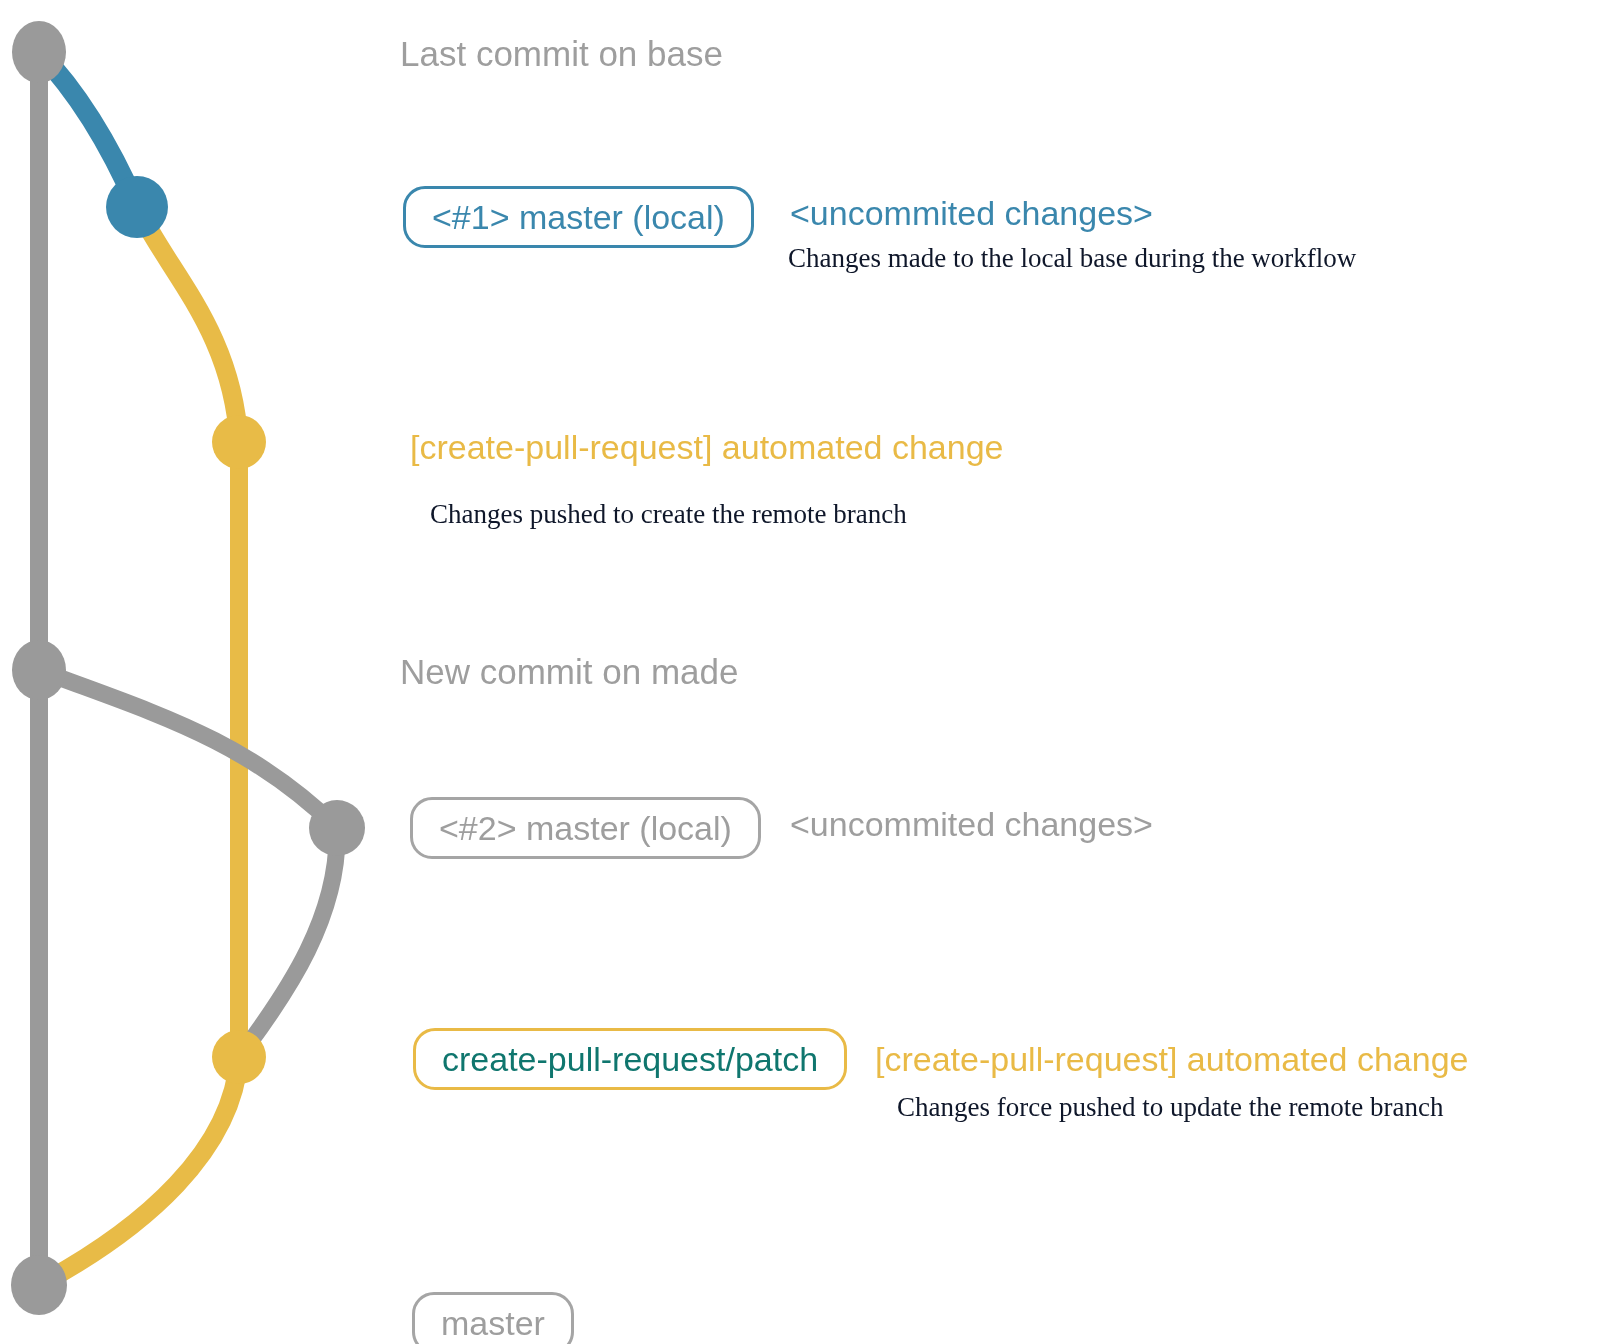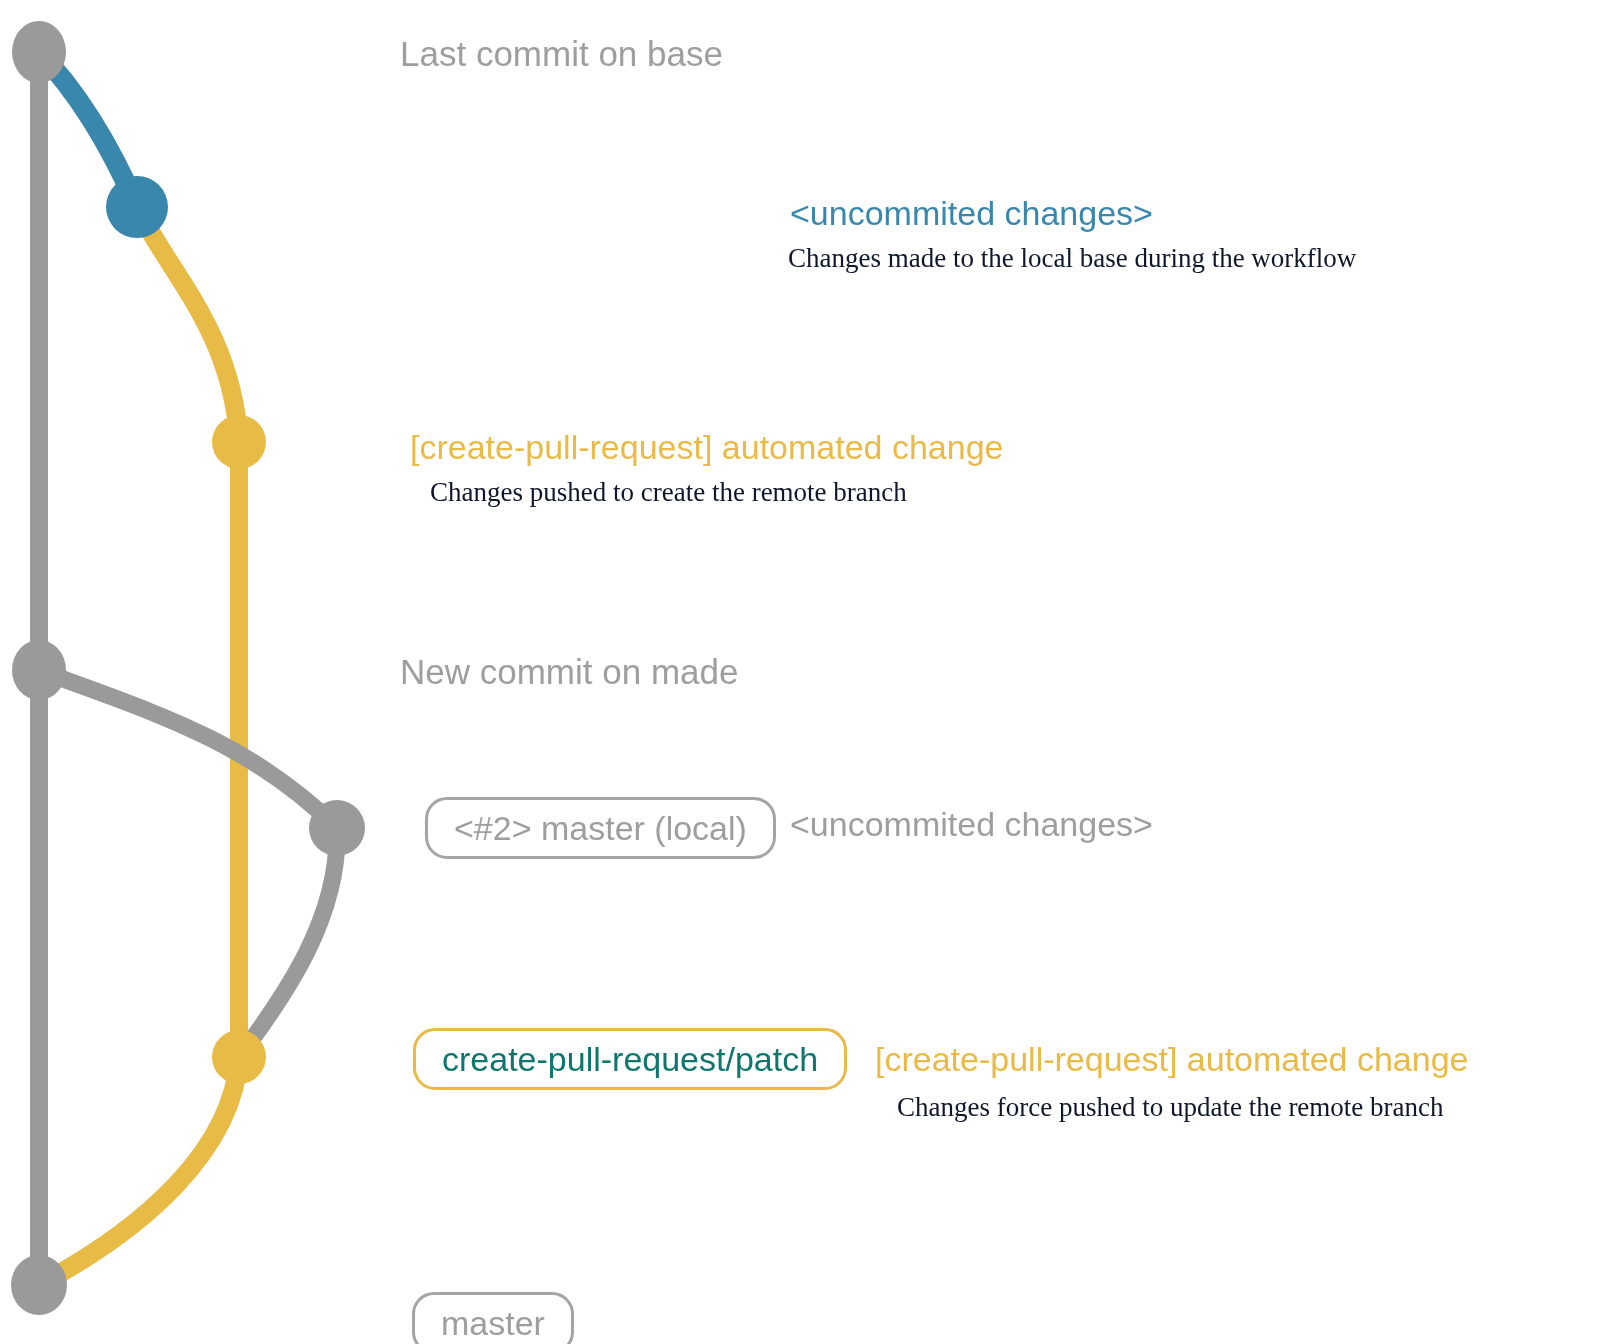--- a/index.html
+++ b/index.html
@@ -73,29 +73,30 @@
     <circle cx="137" cy="207" r="31" fill="#3a87ad"></circle>
     <circle cx="239" cy="442" r="27" fill="#e8bb47"></circle>
     <ellipse cx="39" cy="670" rx="27" ry="30" fill="#9a9a9a"></ellipse>
     <circle cx="337" cy="828" r="28" fill="#9a9a9a"></circle>
     <circle cx="239" cy="1057" r="27" fill="#e8bb47"></circle>
     <ellipse cx="39" cy="1285" rx="28" ry="30" fill="#9a9a9a"></ellipse>
   </svg>
 
   <div class="abs gray-label" style="left:400px; top:34px;">Last commit on base</div>
 
+  <div class="abs badge badge-blue" style="left:403px; top:186px;">&lt;#1&gt; master (local)</div>
   <div class="abs msg msg-blue" style="left:790px; top:194px;">&lt;uncommited changes&gt;</div>
   <div class="abs note" style="left:788px; top:243px;">Changes made to the local base during the workflow</div>
 
   <div class="abs msg msg-yellow" style="left:410px; top:428px;">[create-pull-request] automated change</div>
-  <div class="abs note" style="left:430px; top:477px;text-align:center;">Changes pushed to create the remote branch</div>
+  <div class="abs note" style="left:430px; top:499px;text-align:center;">Changes pushed to create the remote branch</div>
 
   <div class="abs gray-label" style="left:400px; top:652px;">New commit on made</div>
 
-  <div class="abs badge badge-gray" style="left:425px; top:797px;">&lt;#2&gt; master (local)</div>
+  <div class="abs badge badge-gray" style="left:410px; top:797px;">&lt;#2&gt; master (local)</div>
   <div class="abs msg msg-gray" style="left:790px; top:805px;">&lt;uncommited changes&gt;</div>
 
   <div class="abs badge badge-yellow" style="left:413px; top:1028px;">create-pull-request/patch</div>
   <div class="abs msg msg-yellow" style="left:875px; top:1040px;">[create-pull-request] automated change</div>
   <div class="abs note" style="left:897px; top:1092px;">Changes force pushed to update the remote branch</div>
 
   <div class="abs badge badge-gray" style="left:412px; top:1257px;margin-top:35px;">master</div>
 
 </div>
 

